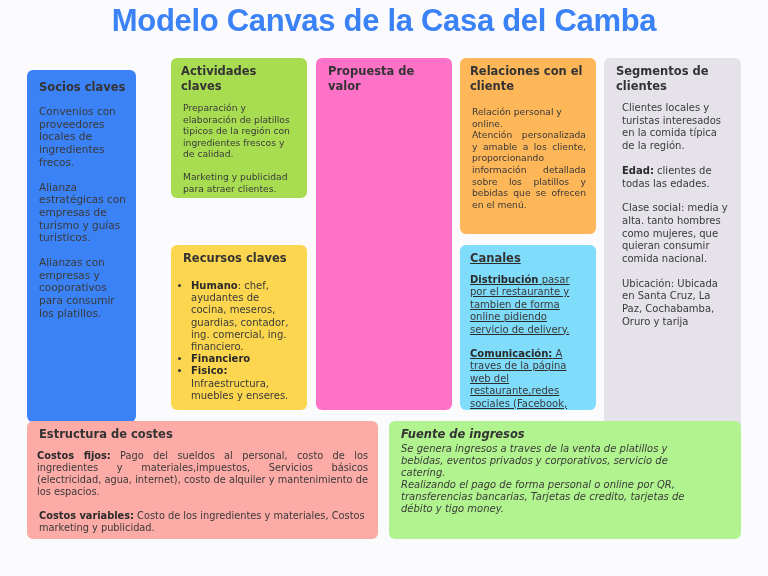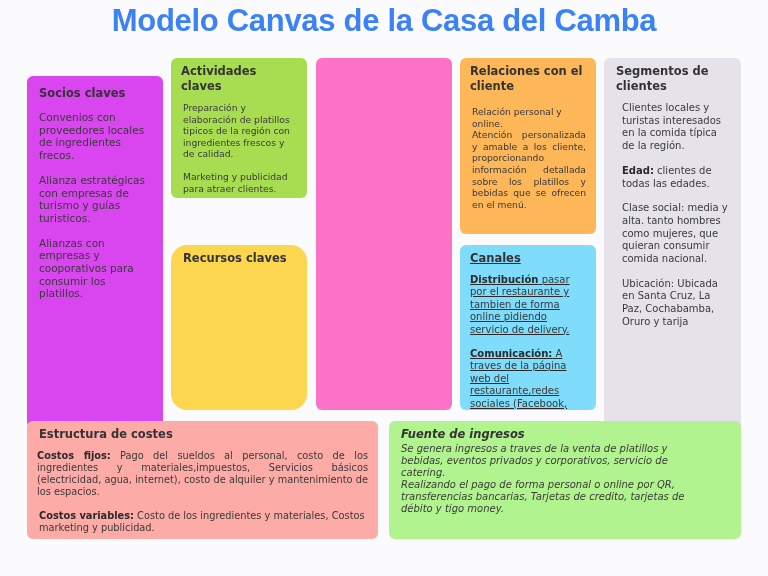--- a/index.html
+++ b/index.html
@@ -18,23 +18,23 @@
   }
   .body { font-size: 10.5px; line-height: 12.7px; color: #3a3a3a; }
   .body.small { font-size: 9.2px; line-height: 11.6px; }
   .body p { margin: 8px 0 12px 0; }
   .body p.tight { margin: 0; }
   .justify { text-align: justify; }
   b { font-weight: bold; color: #2a2a2a; }
   ul { margin: 0; padding-left: 16px; }
   li { margin: 0; }
 
-  #socios { left: 27px; top: 76px; width: 136px; height: 352px; background: #d946ef; }
+  #socios { left: 27px; top: 70px; width: 109px; height: 352px; background: #3b82f6; }
   #actividades { left: 171px; top: 58px; width: 136px; height: 140px; background: #a8dd52; }
-  #recursos { left: 171px; top: 245px; width: 136px; height: 165px; background: #fdd64f; border-radius: 16px; }
+  #recursos { left: 171px; top: 245px; width: 136px; height: 165px; background: #fdd64f; }
   #propuesta { left: 316px; top: 58px; width: 136px; height: 352px; background: #fd72c7; }
   #relaciones { left: 460px; top: 58px; width: 136px; height: 176px; background: #fdb658; }
   #canales { left: 460px; top: 245px; width: 136px; height: 165px; background: #7fdcfb; text-decoration: underline; }
   #segmentos { left: 604px; top: 58px; width: 137px; height: 448px; background: #e5e2ea; }
   #costes { left: 27px; top: 421px; width: 351px; height: 118px; background: #fdaba7; }
   #ingresos { left: 389px; top: 421px; width: 352px; height: 118px; background: #b1f38e; font-style: italic; }
 </style>
 </head>
 <body>
 
@@ -53,23 +53,31 @@
   <h2 style="margin:0 0 4px 0;">Actividades claves</h2>
   <div class="body small" style="padding-left:2px;">
     <p style="margin-bottom:11px;">Preparación y elaboración de platillos tipicos de la región con ingredientes frescos y de calidad.</p>
     <p style="margin-bottom:11px;">Marketing y publicidad para atraer clientes.</p>
     <p>Areas agradables para el cliente.</p>
   </div>
 </div>
 
 <div class="box" id="recursos">
   <h2 style="margin:0 0 14px 2px;">Recursos claves</h2>
+  <div class="body" style="font-size:10px; line-height:12.2px; margin-left:-6px;">
+    <ul>
+      <li><b>Humano</b><span>: chef, ayudantes de cocina, meseros, guardias, contador, ing. comercial, ing. financiero.</span></li>
+      <li><b>Financiero</b></li>
+      <li><b>Fisico:</b><span> Infraestructura, muebles y enseres.</span></li>
+    </ul>
+  </div>
 </div>
 
 <div class="box" id="propuesta">
+  <h2 style="margin:0 0 22px 2px;">Propuesta de valor</h2>
 </div>
 
 <div class="box" id="relaciones">
   <h2 style="margin:0 0 12px 0;">Relaciones con el cliente</h2>
   <div class="body small justify" style="padding-left:2px;">
     <p class="tight" style="text-align:left;">Relación personal y online.</p>
     <p class="tight">Atención personalizada y amable a los cliente, proporcionando información detallada sobre los platillos y bebidas que se ofrecen en el menú.</p>
   </div>
 </div>
 

